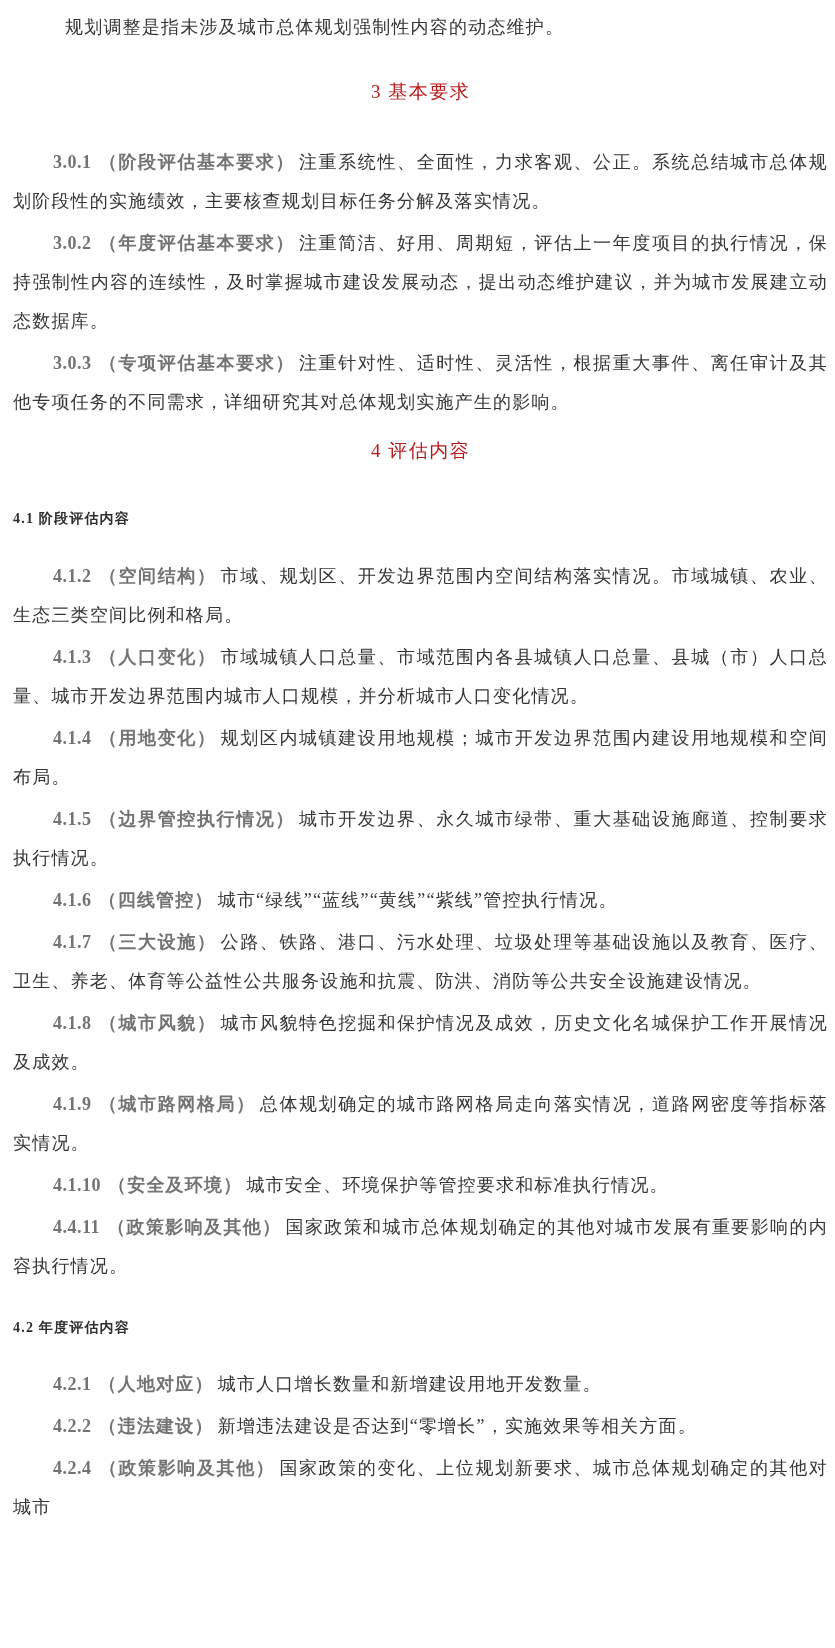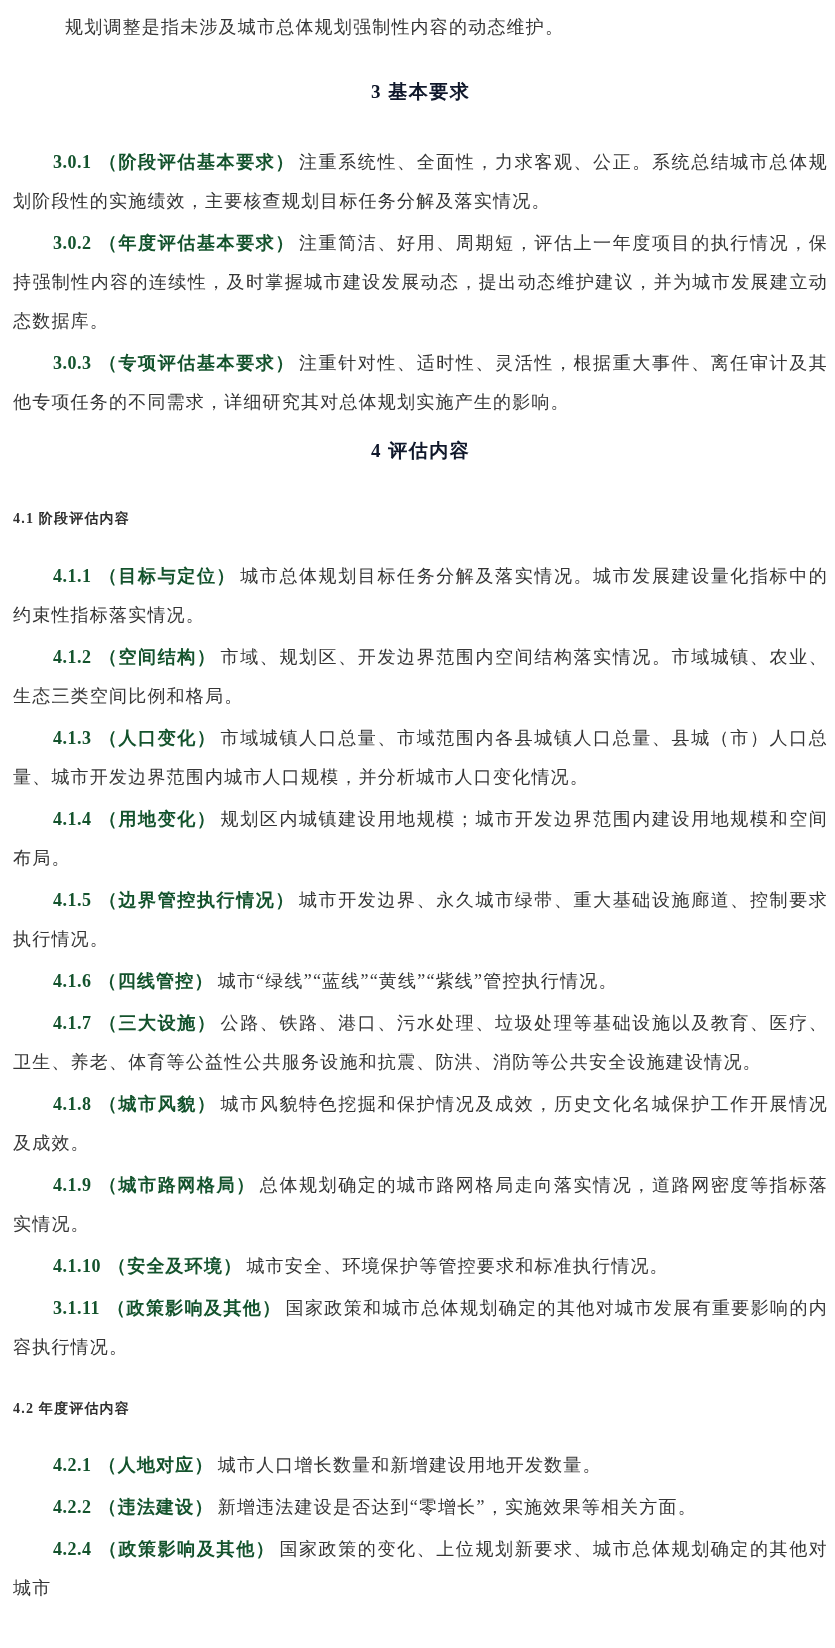--- a/index.html
+++ b/index.html
@@ -31,36 +31,36 @@
   p.intro {
     margin: 0 0 3px 0;
     text-indent: 52px;
   }
   p.clause {
     margin: 3px 0;
     text-indent: 40px;
   }
   .lead {
     font-weight: bold;
-    color: #14532d;
+    color: #737373;
     margin-top: 16px;
   }
   .lead .num {
     margin-right: 7px;
     letter-spacing: 0.5px;
   }
   .clause-text {
     margin-left: 4px;
   }
   h1.chapter {
     font-size: 19px;
     line-height: 40px;
-    font-weight: bold;
+    font-weight: normal;
     text-align: center;
-    color: #0f172a;
+    color: #b91c1c;
     letter-spacing: 1.5px;
   }
   h1#heading-3 { margin: 25px 0 0 0; }
   h1#heading-4 { margin: 9px 0 0 0; }
   h2.section {
     font-size: 14px;
     line-height: 40px;
     font-weight: bold;
     text-align: left;
     color: #2f2f2f;
@@ -90,23 +90,20 @@
   </p>
 
   <p class="clause body-text">
     <span class="lead"><span class="num">3.0.3</span><span>（专项评估基本要求）</span></span><span class="clause-text">注重针对性、适时性、灵活性，根据重大事件、离任审计及其他专项任务的不同需求，详细研究其对总体规划实施产生的影响。</span>
   </p>
 
   <h1 class="chapter" id="heading-4">4 评估内容</h1>
 
   <h2 class="section" id="heading-41">4.1 阶段评估内容</h2>
 
-  <p class="clause body-text">
-    <span class="lead"><span class="num">4.1.1</span><span>（目标与定位）</span></span><span class="clause-text">城市总体规划目标任务分解及落实情况。城市发展建设量化指标中的约束性指标落实情况。</span>
-  </p>
 
   <p class="clause body-text">
     <span class="lead"><span class="num">4.1.2</span><span>（空间结构）</span></span><span class="clause-text">市域、规划区、开发边界范围内空间结构落实情况。市域城镇、农业、生态三类空间比例和格局。</span>
   </p>
 
   <p class="clause body-text">
     <span class="lead"><span class="num">4.1.3</span><span>（人口变化）</span></span><span class="clause-text">市域城镇人口总量、市域范围内各县城镇人口总量、县城（市）人口总量、城市开发边界范围内城市人口规模，并分析城市人口变化情况。</span>
   </p>
 
   <p class="clause body-text">
@@ -131,21 +128,21 @@
 
   <p class="clause body-text">
     <span class="lead"><span class="num">4.1.9</span><span>（城市路网格局）</span></span><span class="clause-text">总体规划确定的城市路网格局走向落实情况，道路网密度等指标落实情况。</span>
   </p>
 
   <p class="clause body-text">
     <span class="lead"><span class="num">4.1.10</span><span>（安全及环境）</span></span><span class="clause-text">城市安全、环境保护等管控要求和标准执行情况。</span>
   </p>
 
   <p class="clause body-text">
-    <span class="lead"><span class="num">3.1.11</span><span>（政策影响及其他）</span></span><span class="clause-text">国家政策和城市总体规划确定的其他对城市发展有重要影响的内容执行情况。</span>
+    <span class="lead"><span class="num">4.4.11</span><span>（政策影响及其他）</span></span><span class="clause-text">国家政策和城市总体规划确定的其他对城市发展有重要影响的内容执行情况。</span>
   </p>
 
   <h2 class="section" id="heading-42">4.2 年度评估内容</h2>
 
   <p class="clause body-text">
     <span class="lead"><span class="num">4.2.1</span><span>（人地对应）</span></span><span class="clause-text">城市人口增长数量和新增建设用地开发数量。</span>
   </p>
 
   <p class="clause body-text">
     <span class="lead"><span class="num">4.2.2</span><span>（违法建设）</span></span><span class="clause-text">新增违法建设是否达到“零增长”，实施效果等相关方面。</span>

